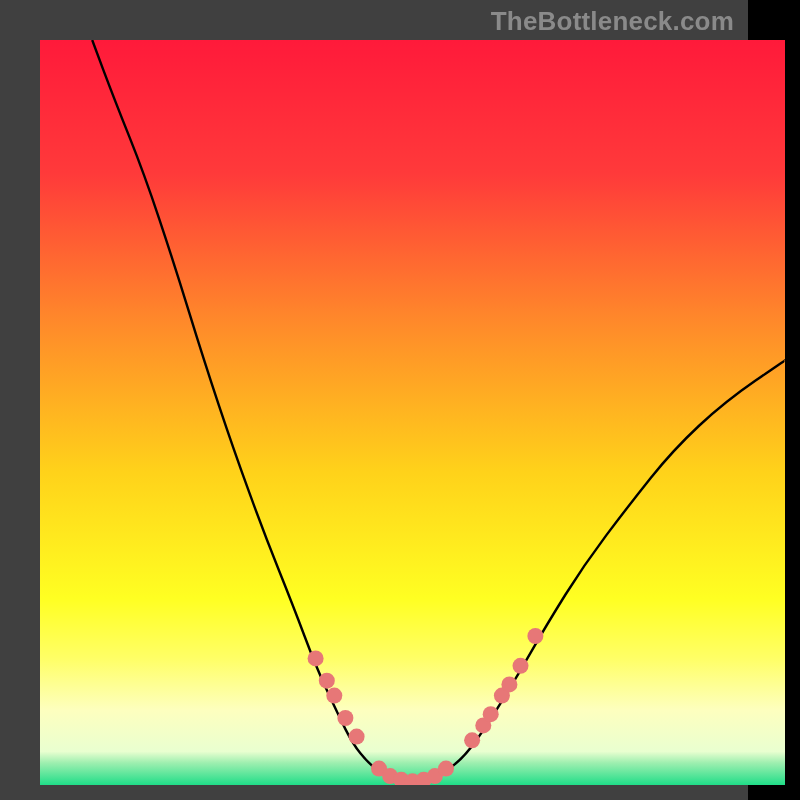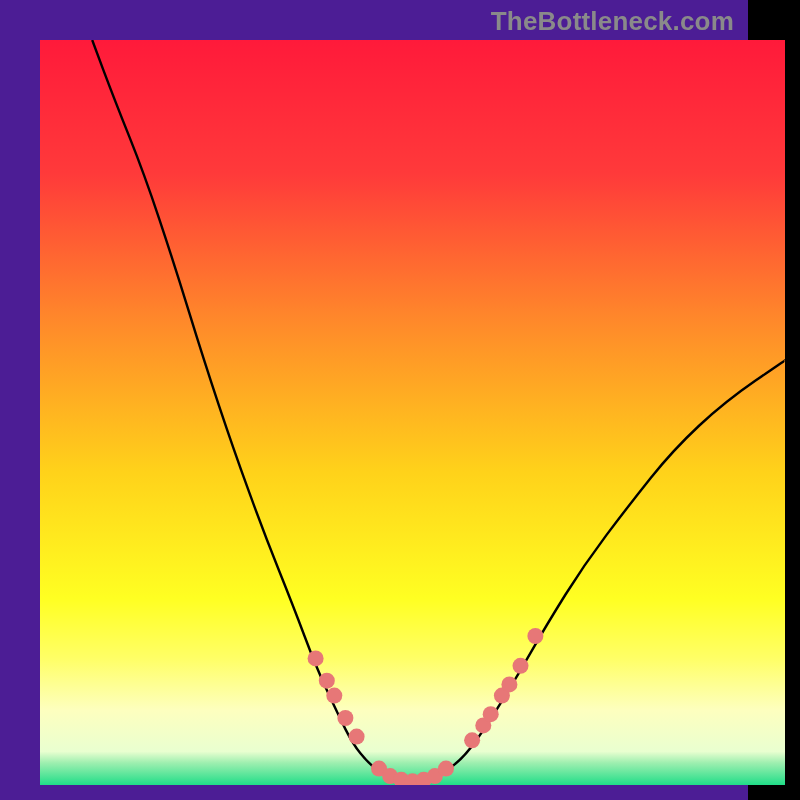--- a/index.html
+++ b/index.html
@@ -9,21 +9,21 @@
     height: 800px;
     background: #000;
     overflow: hidden;
   }
   .frame {
     position: absolute;
     left: 0;
     top: 0;
     width: 748px;
     height: 800px;
-    background: #4c1d95;
+    background: #404040;
   }
   .plot {
     position: absolute;
     left: 40px;
     top: 40px;
     width: 745px;
     height: 745px;
     overflow: hidden;
   }
   .watermark {

